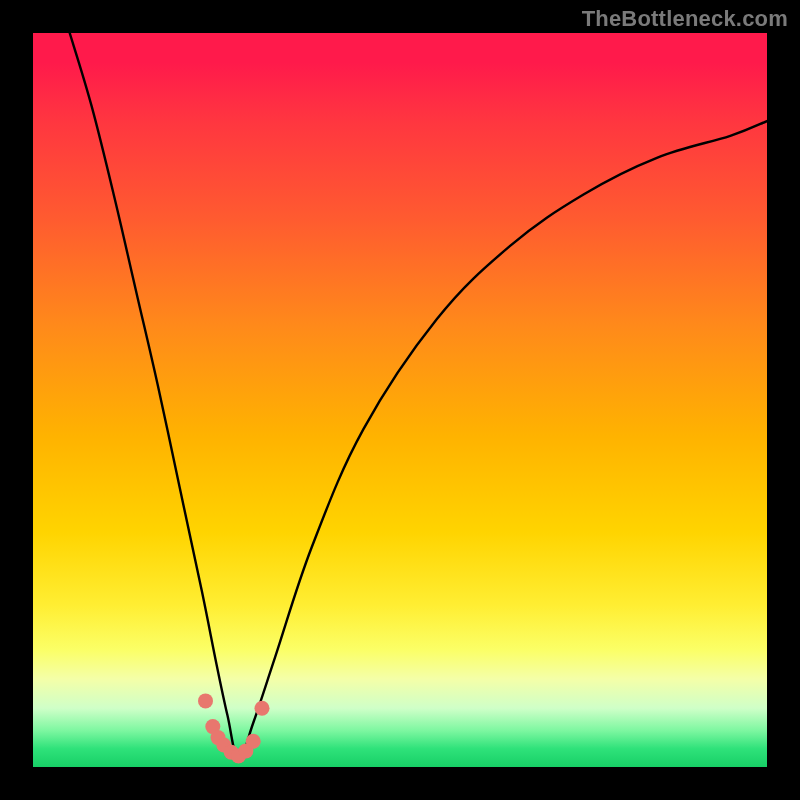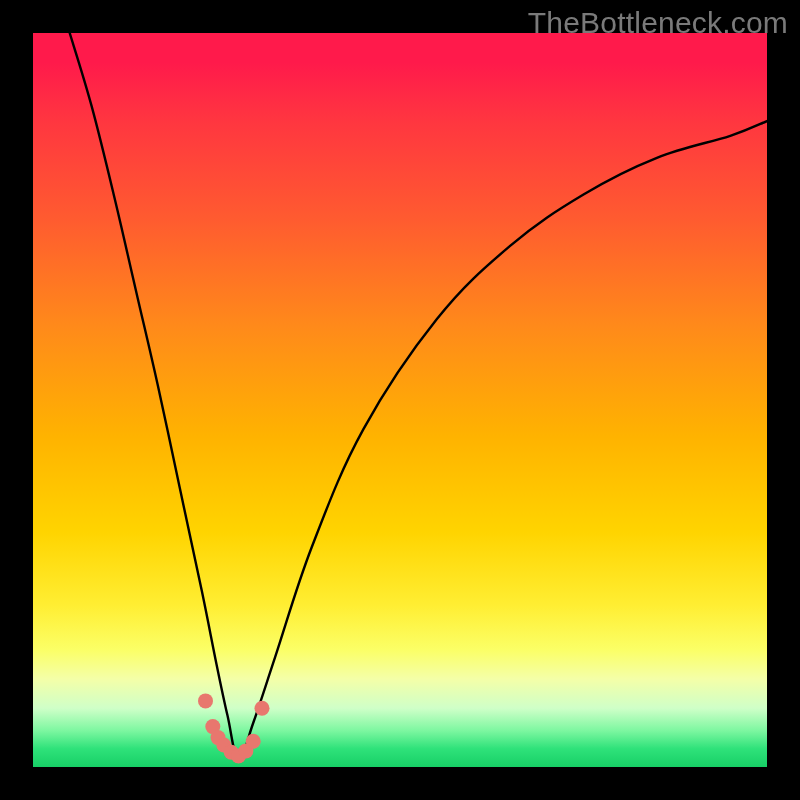--- a/index.html
+++ b/index.html
@@ -15,22 +15,22 @@
     position: relative;
     width: 800px;
     height: 800px;
     background: #000;
   }
   .watermark {
     position: absolute;
     top: 6px;
     right: 12px;
     color: #7a7a7a;
-    font-size: 30px;
-    font-weight: 400;
+    font-size: 22px;
+    font-weight: 700;
     letter-spacing: 0.2px;
     user-select: none;
     z-index: 5;
     text-align: center;
   }
   .plot-wrap {
     position: absolute;
     left: 33px;
     top: 33px;
     width: 734px;

